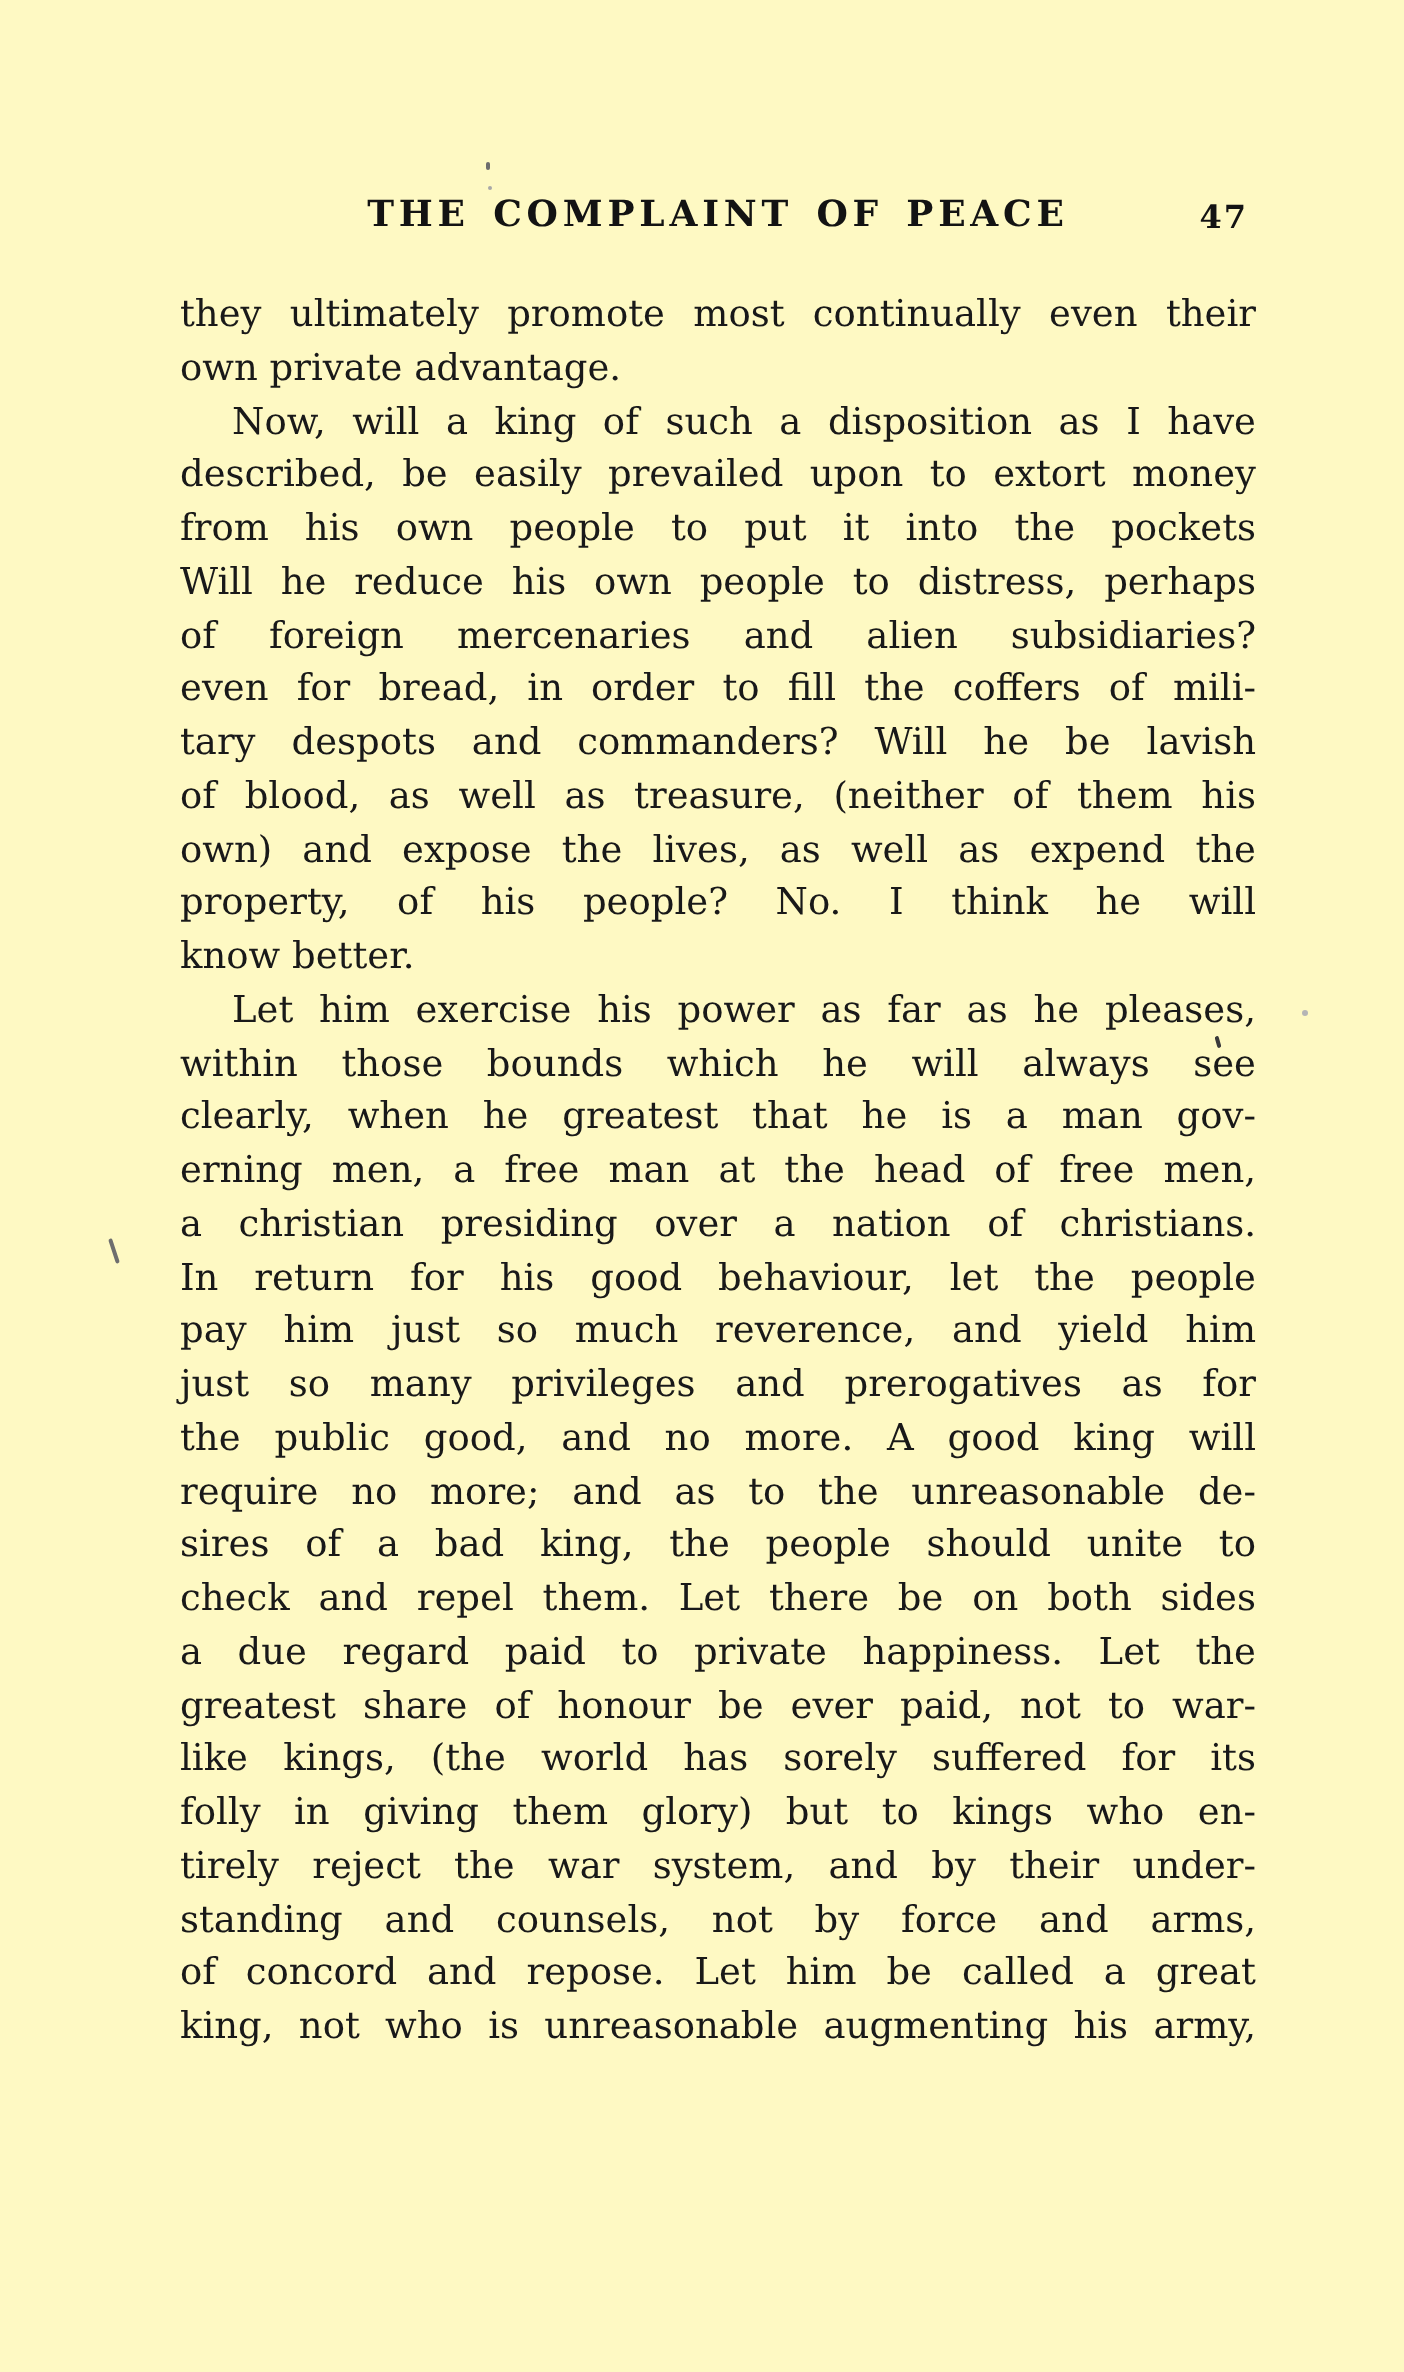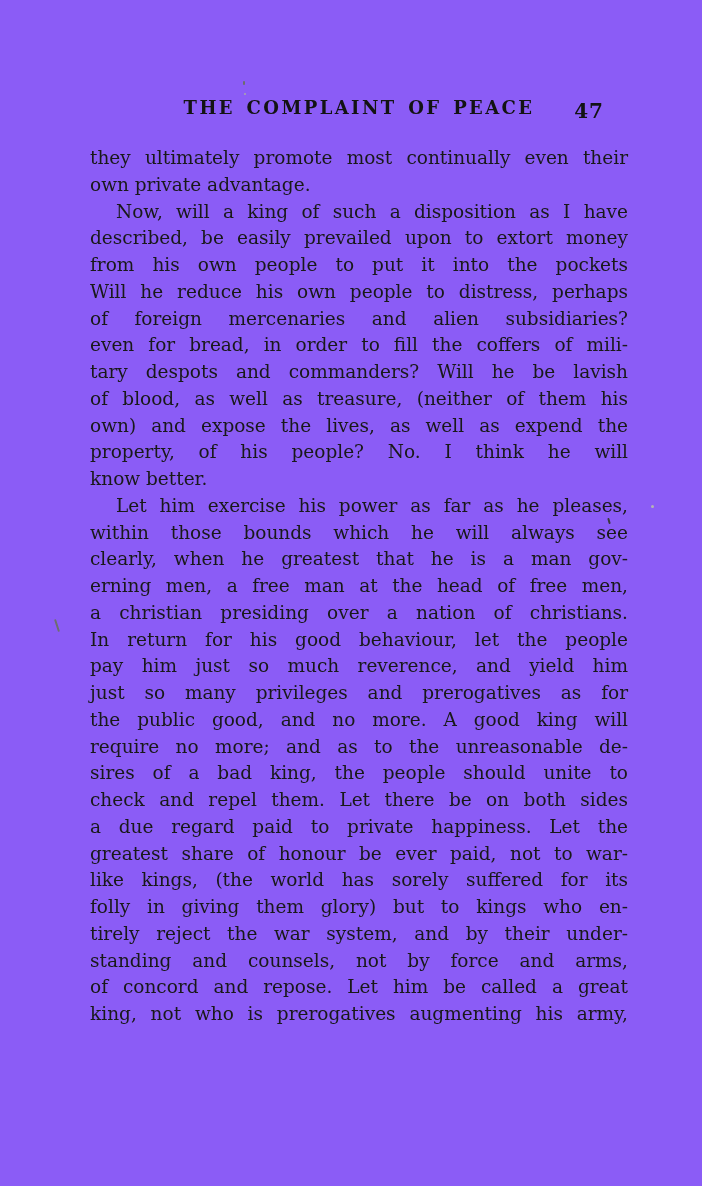--- a/index.html
+++ b/index.html
@@ -4,21 +4,21 @@
 <style>
   html, body {
     margin: 0;
     padding: 0;
     background: #ffffff;
   }
   .page {
     position: relative;
     width: 702px;
     height: 1186px;
-    background: #8b5cf6;
+    background: #fef9c3;
     overflow: hidden;
     font-family: "DejaVu Serif", "Liberation Serif", serif;
     color: #1a1a1a;
   }
   .page-header {
     position: absolute;
     left: 90px;
     top: 97px;
     width: 538px;
     height: 28px;
@@ -28,23 +28,23 @@
     text-align: center;
     font-size: 18px;
     font-weight: bold;
     letter-spacing: 2.4px;
     word-spacing: 3px;
     color: #131313;
     white-space: nowrap;
   }
   .page-number {
     position: absolute;
-    right: 24px;
+    right: 4px;
     top: 2px;
-    font-size: 20px;
+    font-size: 16px;
     font-weight: bold;
     letter-spacing: 1px;
     color: #131313;
   }
   .page-body {
     position: absolute;
     left: 90px;
     top: 145px;
     width: 538px;
     font-size: 18.5px;
@@ -123,21 +123,21 @@
       <div class="line">require no more; and as to the unreasonable de-</div>
       <div class="line">sires of a bad king, the people should unite to</div>
       <div class="line">check and repel them.  Let there be on both sides</div>
       <div class="line">a due regard paid to private happiness.  Let the</div>
       <div class="line">greatest share of honour be ever paid, not to war-</div>
       <div class="line">like kings, (the world has sorely suffered for its</div>
       <div class="line">folly in giving them glory) but to kings who en-</div>
       <div class="line">tirely reject the war system, and by their under-</div>
       <div class="line">standing and counsels, not by force and arms,</div>
       <div class="line">of concord and repose.  Let him be called a great</div>
-      <div class="line">king, not who is prerogatives augmenting his army,</div>
+      <div class="line">king, not who is unreasonable augmenting his army,</div>
     </div>
 
   <div class="speck speck-dot-upper"></div>
   <div class="speck speck-dot-lower"></div>
   <div class="speck speck-margin-tick"></div>
   <div class="speck speck-accent-see"></div>
   <div class="speck speck-dot-right"></div>
 
 </div>
 

